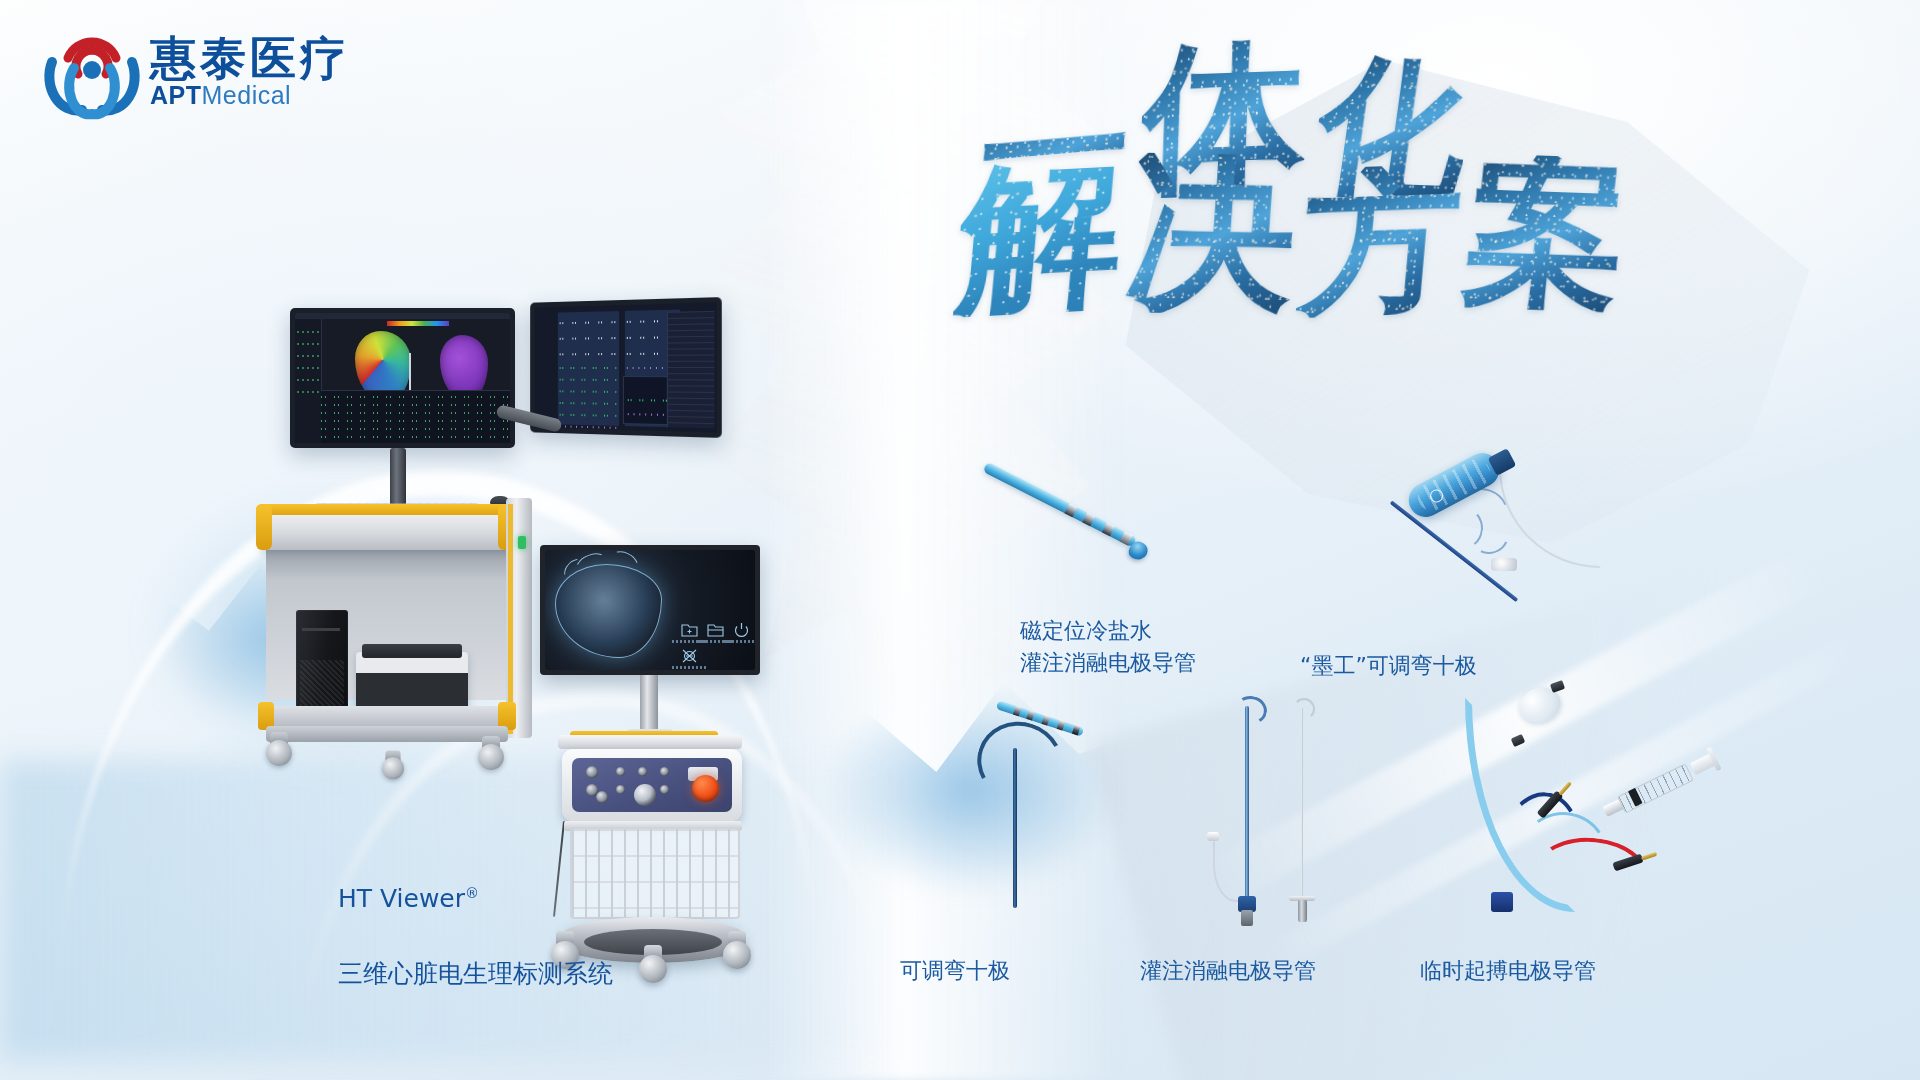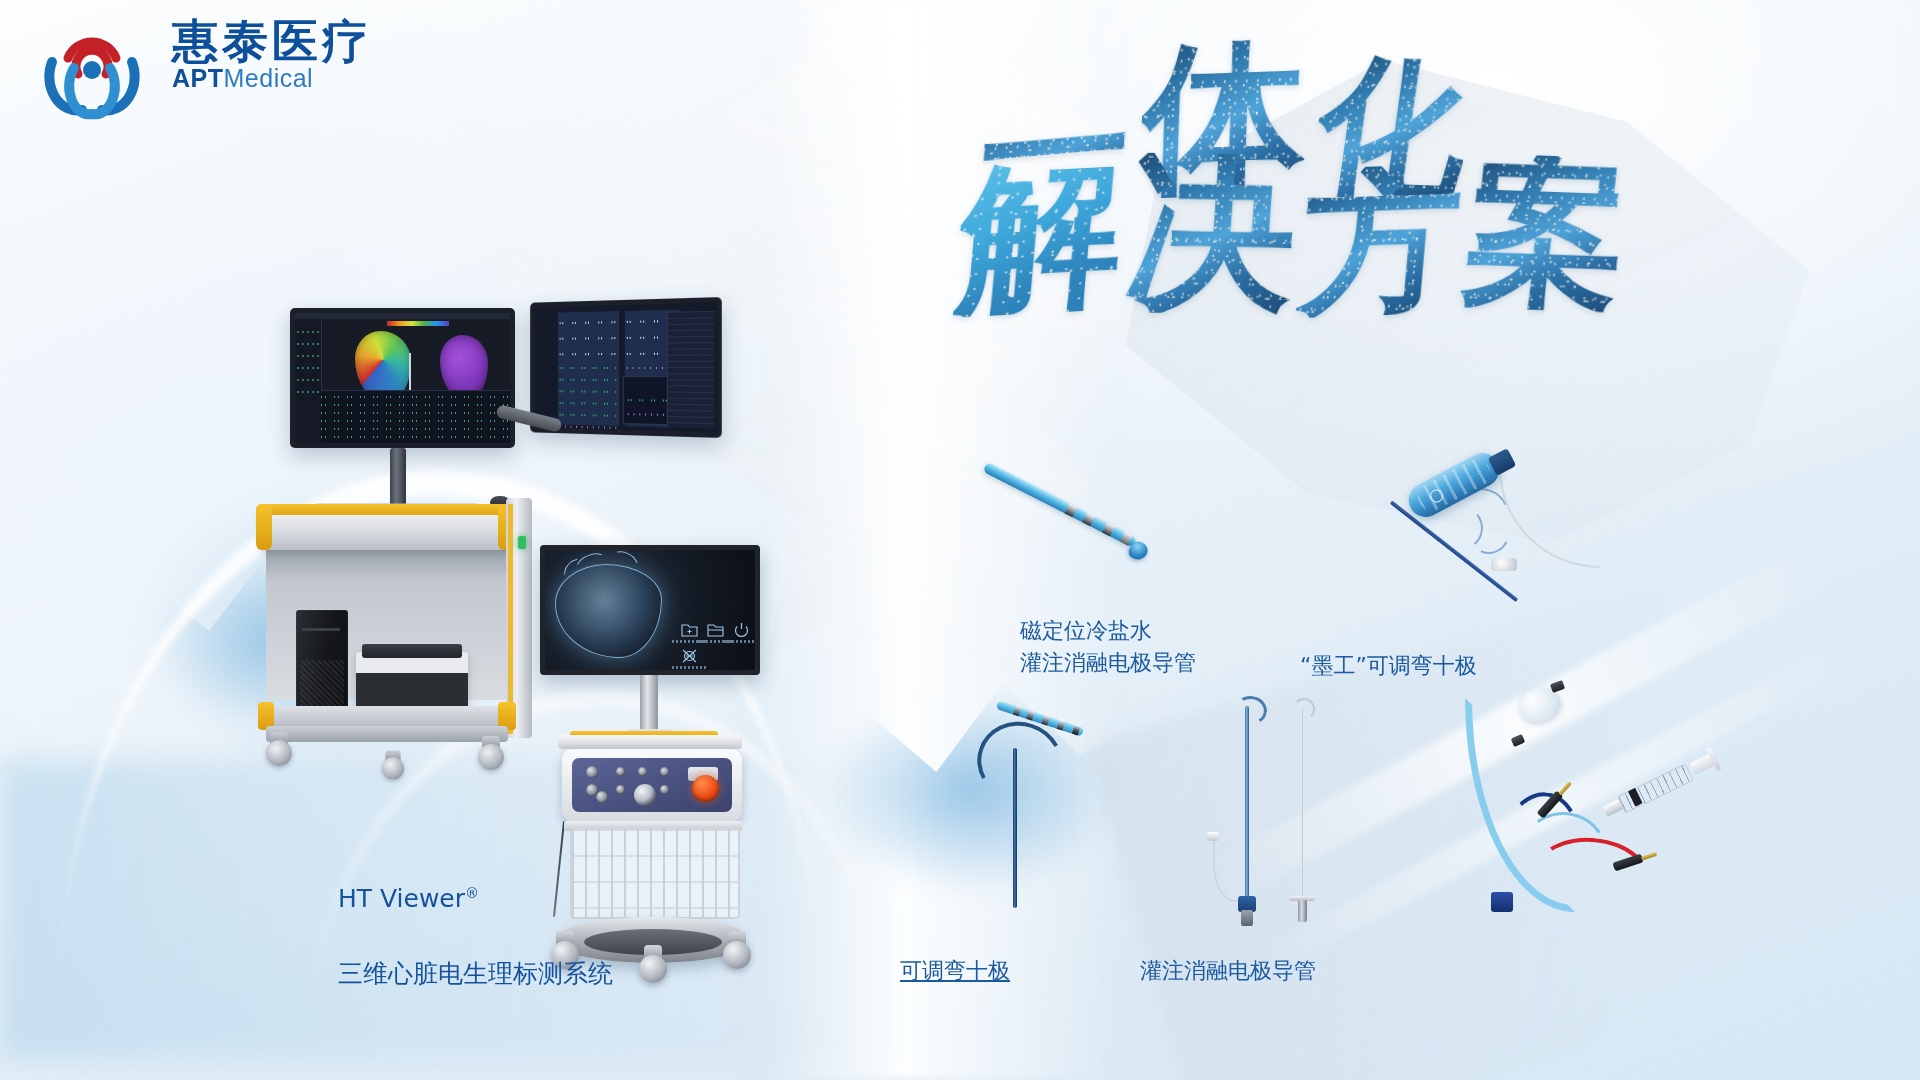--- a/index.html
+++ b/index.html
@@ -75,21 +75,21 @@
     filter:blur(5px);
   }
   .diag-streak{
     left:1180px;top:700px;width:680px;height:46px;
     background:linear-gradient(90deg,rgba(255,255,255,0),rgba(255,255,255,.85),rgba(255,255,255,0));
     transform:rotate(-28deg);filter:blur(3px);
   }
   .diag-streak.b{top:790px;left:1220px;height:30px;opacity:.7;}
 
   
-  .logo-wrap{position:absolute;left:38px;top:18px;display:flex;align-items:flex-start;gap:26px;}
+  .logo-wrap{position:absolute;left:38px;top:18px;display:flex;align-items:center;gap:4px;}
   .logo-mark{position:relative;width:108px;height:106px;}
   .logo-mark svg{display:block;}
   .logo-txt{display:flex;flex-direction:column;gap:2px;}
   .logo-cn{font-size:46px;font-weight:700;color:#0d4f9b;letter-spacing:4px;line-height:1;
            font-family:"DejaVu Sans","Liberation Sans",sans-serif;}
   .logo-en{font-size:25px;line-height:1;color:#0d4f9b;letter-spacing:.5px;}
   .logo-en b{font-weight:800;}
   .logo-en span{font-weight:400;color:#2f7bc0;}
 
   
@@ -409,21 +409,21 @@
   .pace-hub{position:absolute;left:36px;top:212px;width:22px;height:20px;border-radius:3px;
     background:linear-gradient(180deg,#2b50a8,#16306e);}
 
   
   .cap{position:absolute;color:#1b5aa0;font-size:22px;line-height:1.45;text-align:left;
        font-family:"DejaVu Sans","Liberation Sans",sans-serif;white-space:pre-line;}
   .cap-ht{left:338px;top:842px;text-align:left;color:#14539c;font-size:25px;line-height:1.5;}
   .cap-ht .reg{font-size:14px;vertical-align:super;}
   .cap-abl{left:1020px;top:615px;width:260px;}
   .cap-sheath{left:1300px;top:650px;width:260px;}
-  .cap-deca{left:900px;top:955px;width:200px;text-decoration:underline;}
+  .cap-deca{left:900px;top:955px;width:200px;}
   .cap-tss{left:1140px;top:955px;width:260px;}
   .cap-pace{left:1420px;top:955px;width:280px;}
 </style>
 </head>
 <body>
 
 <div id="poster">
 
   <div class="ink wash-grey-1"></div>
   <div class="ink wash-grey-2"></div>
@@ -720,14 +720,15 @@
   <div class="cap cap-ht">
     <div><span>HT Viewer</span><span class="reg">®</span></div>
     <div>三维心脏电生理标测系统</div>
   </div>
 
   <div class="cap cap-abl">磁定位冷盐水
 灌注消融电极导管</div>
   <div class="cap cap-sheath">“墨工”可调弯十极</div>
   <div class="cap cap-deca">可调弯十极</div>
   <div class="cap cap-tss">灌注消融电极导管</div>
+  <div class="cap cap-pace">临时起搏电极导管</div>
 
 </div>
 
 </body></html>

